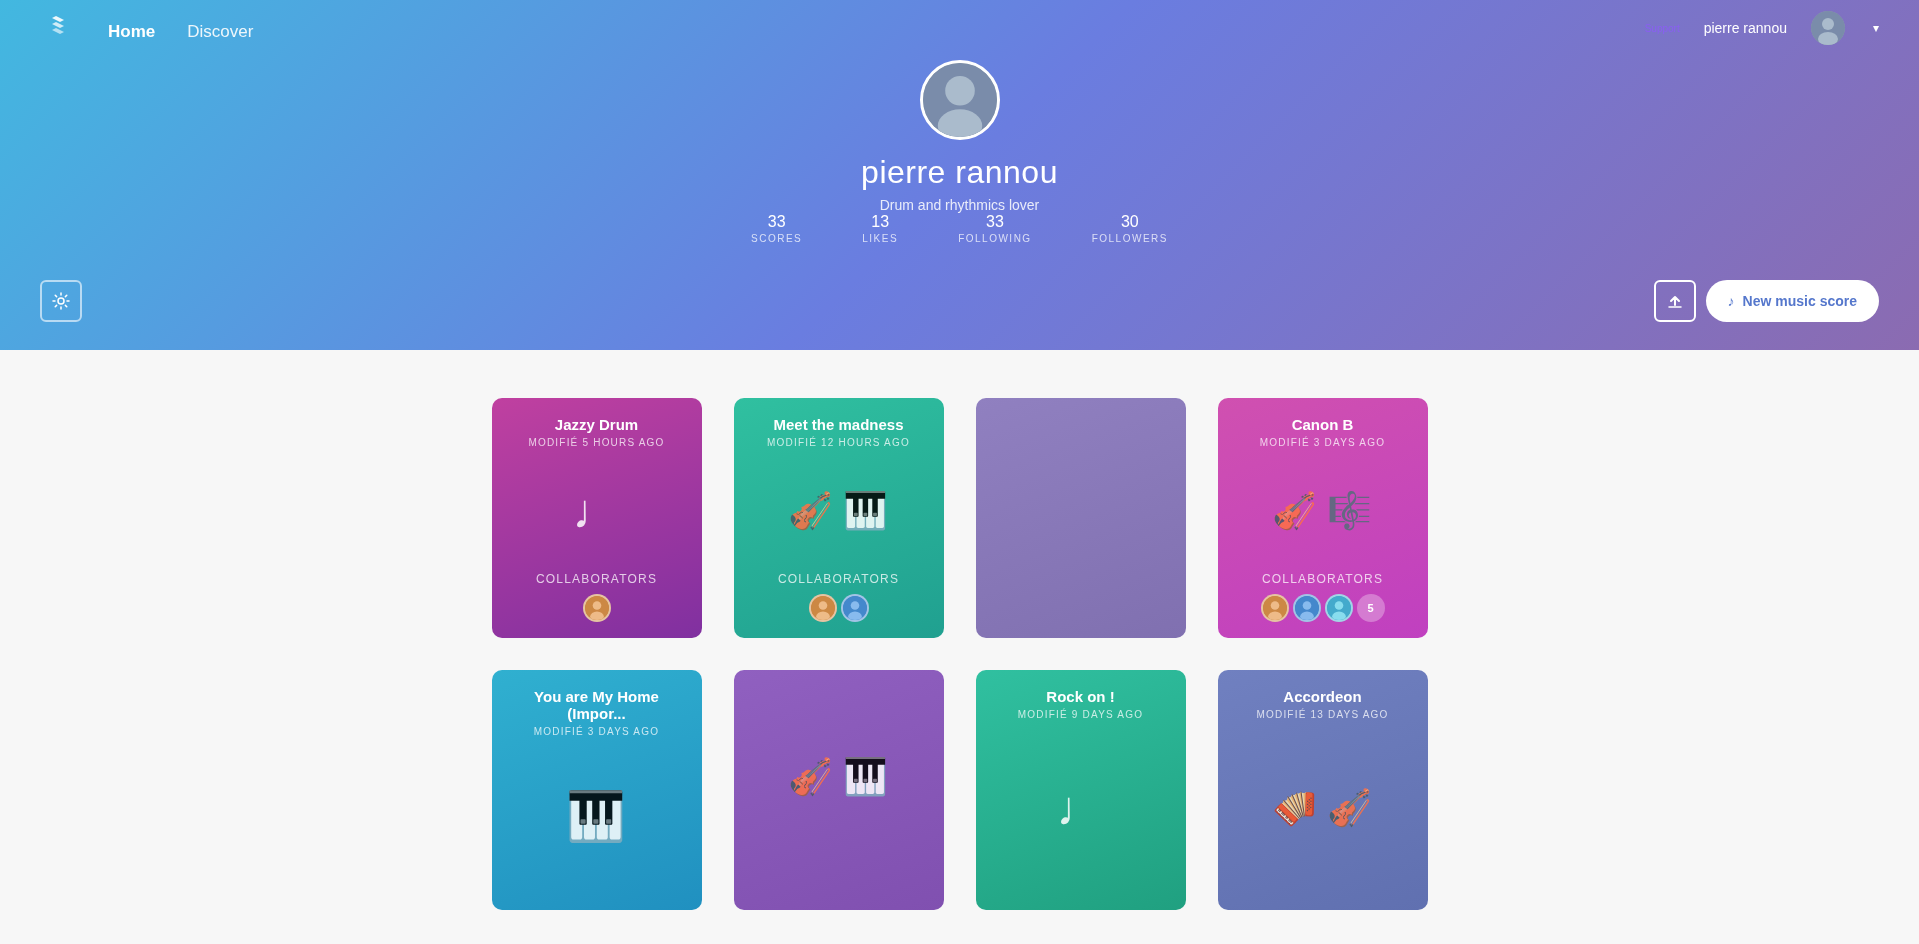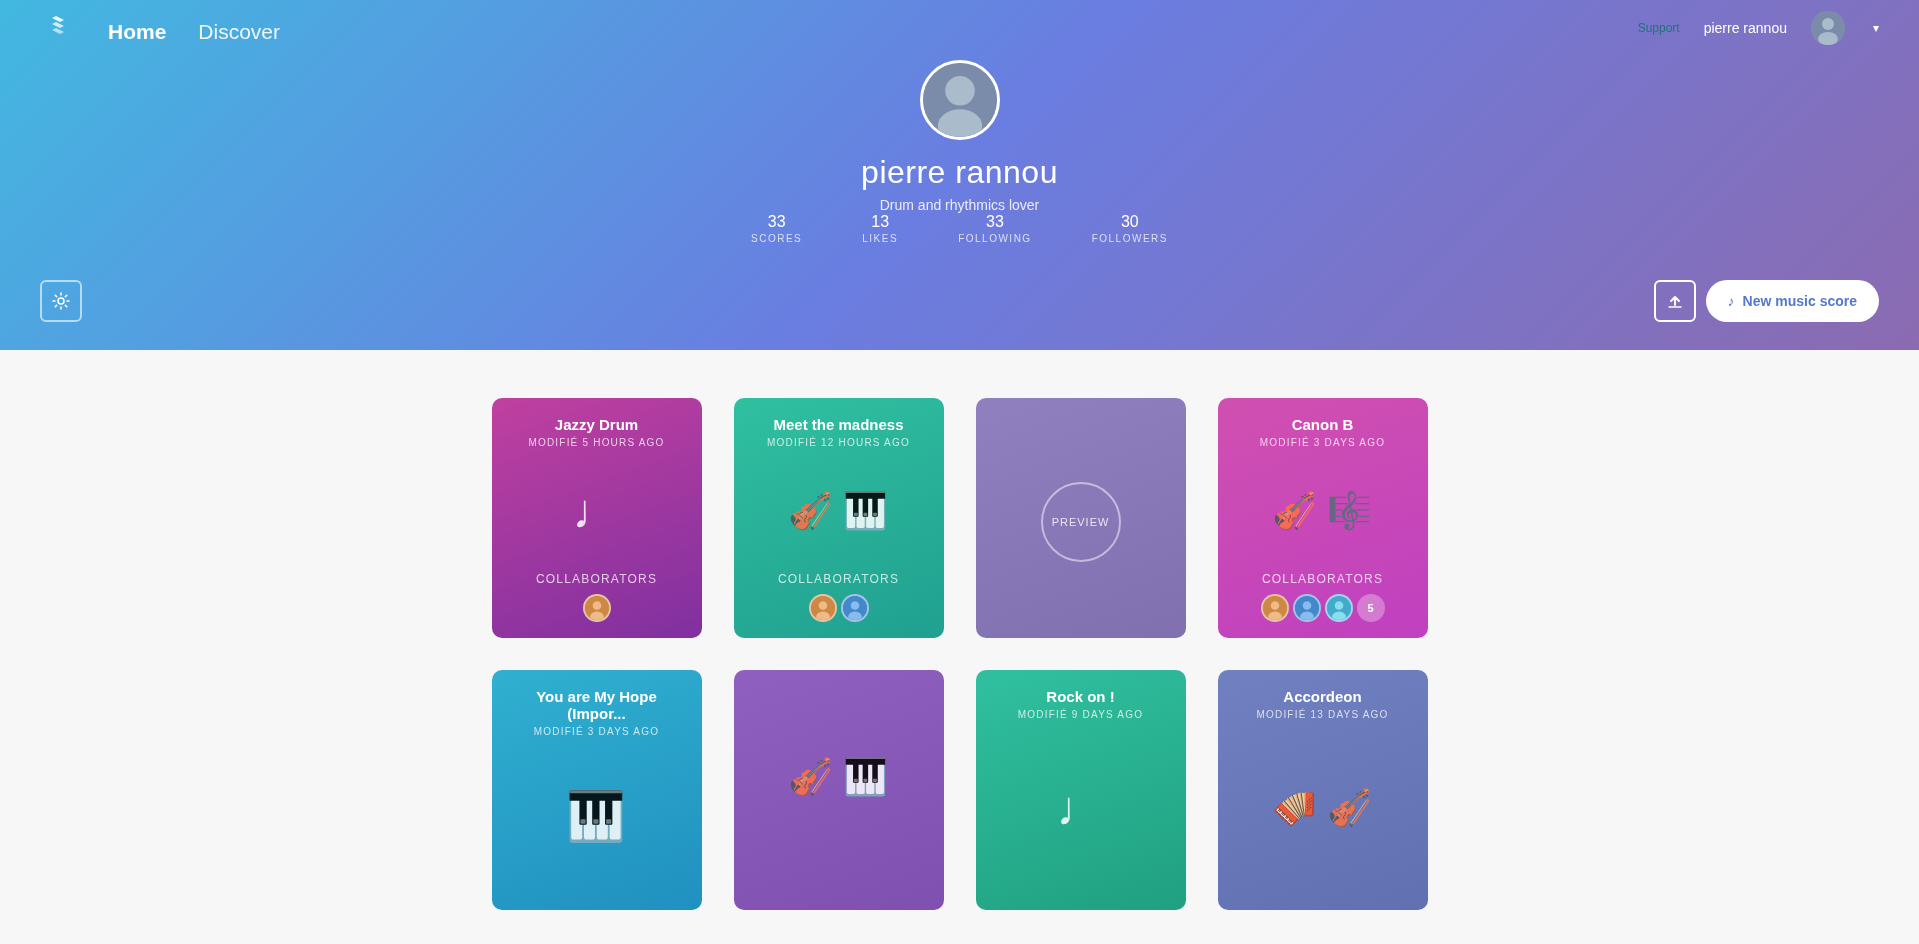--- a/index.html
+++ b/index.html
@@ -17,28 +17,28 @@
     }
     .nav-logo {
       width: 36px; height: 36px;
       display: flex; align-items: center; justify-content: center;
       margin-right: 32px;
     }
     .nav-links { display: flex; gap: 32px; flex: 1; }
     .nav-link {
       color: white;
       text-decoration: none;
-      font-size: 21px;
+      font-size: 17px;
       font-weight: 400;
       opacity: 0.9;
       margin-top: 8px;
     }
     .nav-link.active { font-weight: 600; opacity: 1; }
     .nav-right { display: flex; align-items: center; gap: 24px; margin-left: auto; }
-    .nav-support { color: #0f766e; font-size: 12px; opacity: 0.9; cursor: pointer; }
+    .nav-support { color: #8b5cf6; font-size: 10px; opacity: 0.9; cursor: pointer; }
     .nav-username { color: white; font-size: 14px; font-weight: 500; }
     .nav-avatar {
       width: 34px; height: 34px; border-radius: 50%;
       background: #8899aa;
       overflow: hidden;
       display: flex; align-items: center; justify-content: center;
       font-size: 14px; color: white;
     }
     .nav-chevron { color: white; font-size: 12px; margin-left: 4px; }
 
@@ -359,25 +359,20 @@
           </div>
         </div>
       </div>
     </div>
 
     <div class="score-card card-preview">
       <div class="card-header">
         <div class="card-title"></div>
         <div class="card-modified"></div>
       </div>
-      <div class="card-icon-area">
-        <div class="preview-circle">
-          <span class="preview-text">PREVIEW</span>
-        </div>
-      </div>
       <div class="card-footer"></div>
     </div>
 
     <div class="score-card card-canon">
       <div class="card-header">
         <div class="card-title">Canon B</div>
         <div class="card-modified">MODIFIÉ 3 DAYS AGO</div>
       </div>
       <div class="card-icon-area">
         <span style="font-size:36px; color:rgba(255,255,255,0.85);">🎻</span>
@@ -407,21 +402,21 @@
                 <ellipse cx="14" cy="24" rx="8" ry="6" fill="#88ddee"></ellipse>
               </svg>
           </div>
           <div class="collab-count">5</div>
         </div>
       </div>
     </div>
 
     <div class="score-card card-hope">
       <div class="card-header">
-        <div class="card-title">You are My Hope (Impor...</div>
+        <div class="card-title">You are My Home (Impor...</div>
         <div class="card-modified">MODIFIÉ 3 DAYS AGO</div>
       </div>
       <div class="card-icon-area">
         <span style="font-size:48px; color:rgba(255,255,255,0.85);">🎹</span>
       </div>
       <div class="card-footer"></div>
     </div>
 
     <div class="score-card card-first">
       <div class="card-icon-area">

